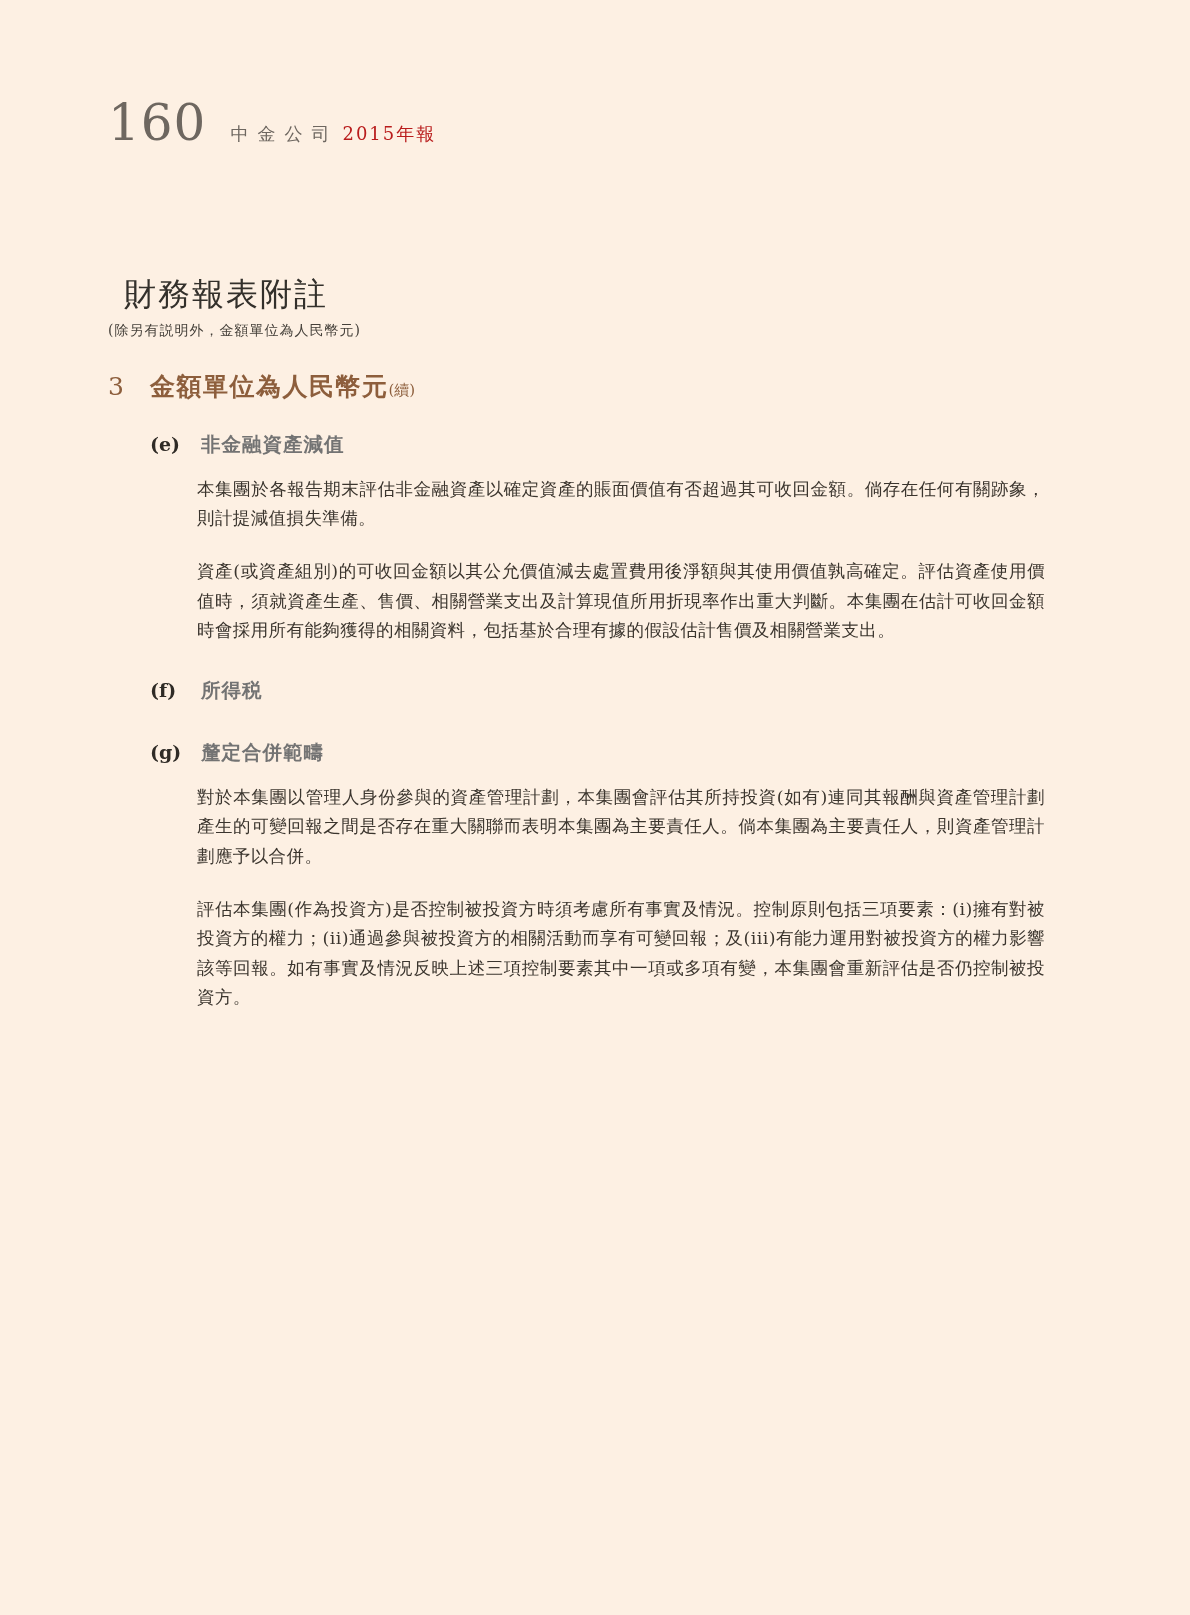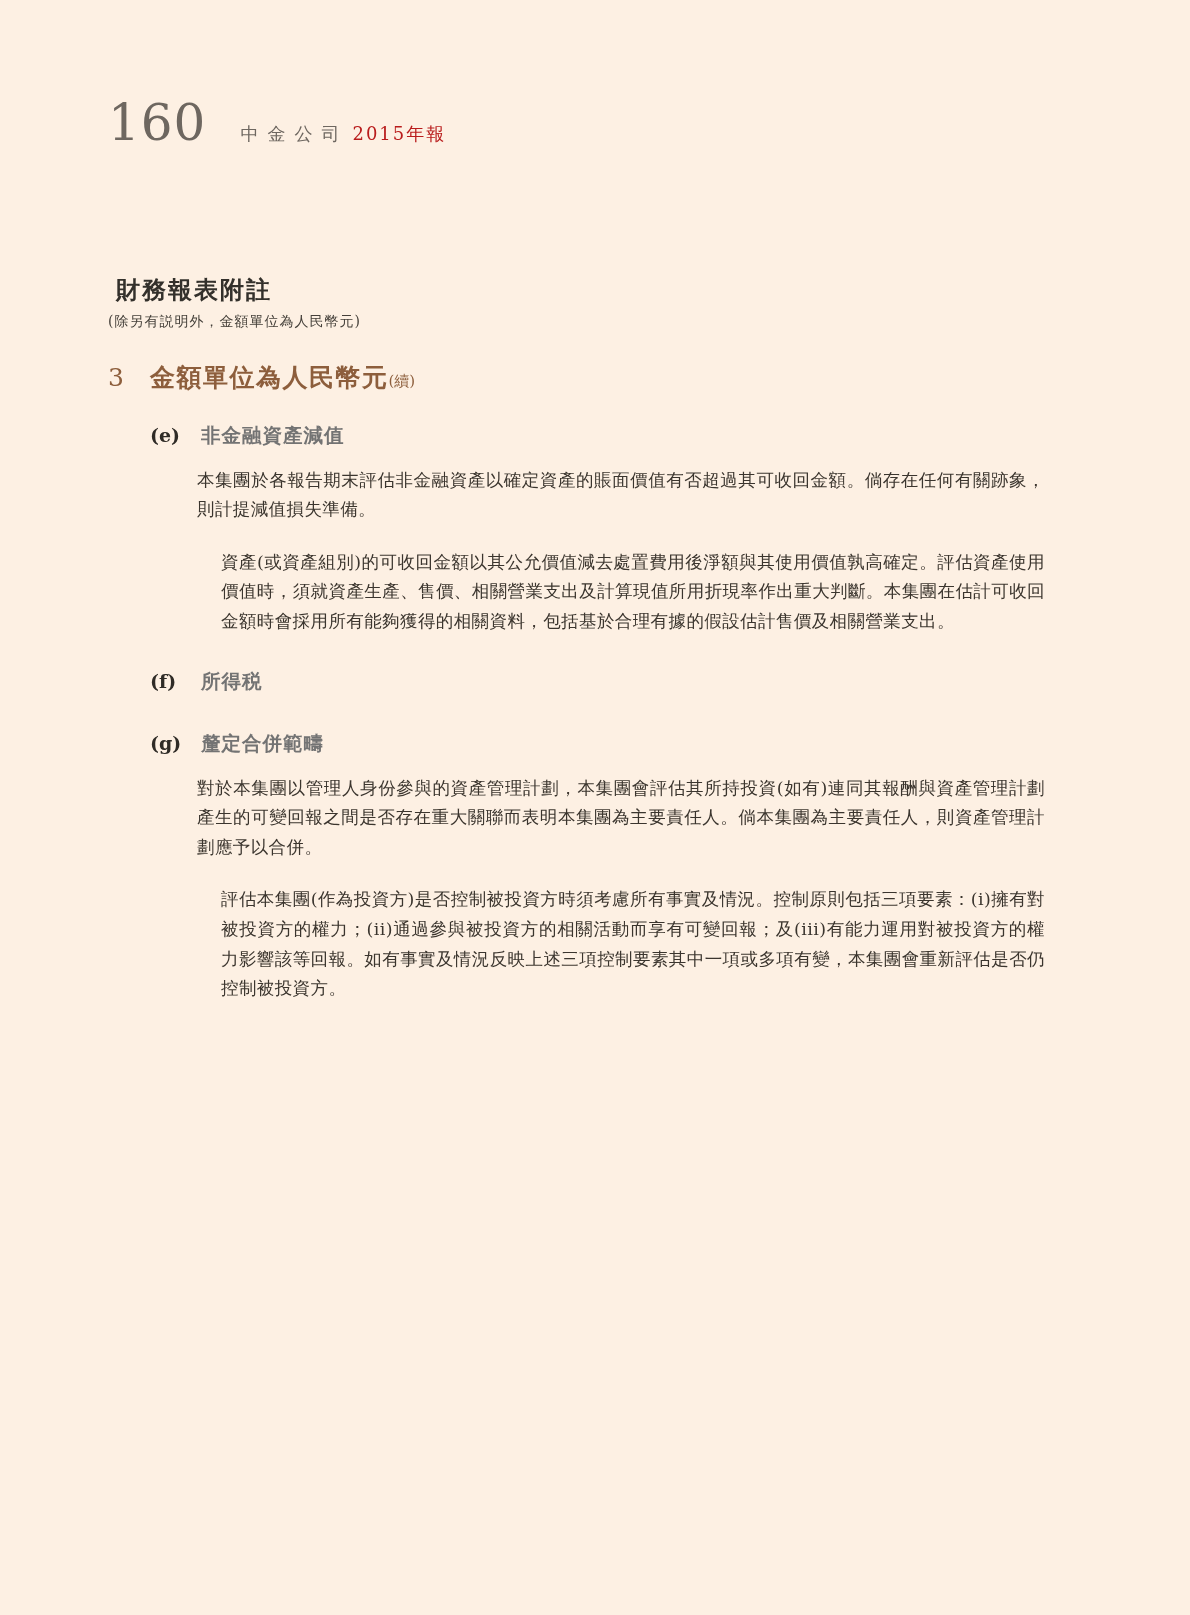--- a/index.html
+++ b/index.html
@@ -28,36 +28,36 @@
     align-items: baseline;
     color: #6e6760;
   }
   .page-number {
     font-size: 50px;
     font-weight: 400;
     line-height: 1;
     letter-spacing: 1px;
   }
   .company-name {
-    margin-left: 34px;
+    margin-left: 24px;
     font-size: 18px;
     letter-spacing: 9px;
     color: #6e6760;
   }
   .report-year {
     margin-left: 4px;
     font-size: 18px;
     letter-spacing: 2px;
     color: #b91c1c;
   }
   
   .doc-title {
-    margin: 128px 0 0 8px;
-    font-size: 24px;
-    font-weight: 700;
+    margin: 128px 0 0 16px;
+    font-size: 32px;
+    font-weight: 400;
     letter-spacing: 2px;
     color: #33302b;
     line-height: 1.15;
   }
   .doc-subtitle {
     margin: 9px 0 0 0;
     font-size: 14px;
     letter-spacing: 1px;
     color: #45403a;
   }
@@ -116,21 +116,20 @@
   .body-para {
     margin: 13px 0 0 0;
     font-size: 17.5px;
     line-height: 29.6px;
     text-align: justify;
     letter-spacing: 0.4px;
     color: #3b352e;
   }
   .body-para + .body-para {
     margin-top: 23px;
-    margin-left: 24px;
   }
 </style>
 </head>
 <body>
 
 <div class="page">
 
   <header class="page-header">
     <span class="page-number">160</span>
     <span class="company-name">中金公司</span>

